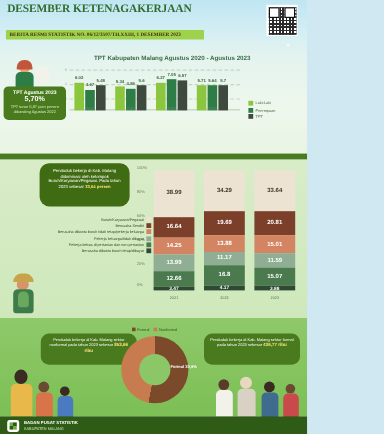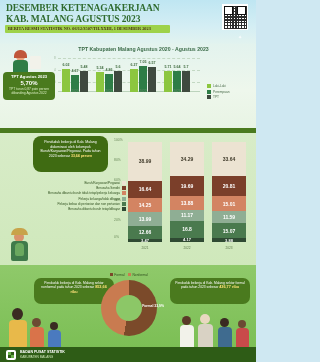--- a/index.html
+++ b/index.html
@@ -169,21 +169,20 @@
   .pb { border-radius:4px 4px 2px 2px; position:absolute; }
 </style>
 </head>
 <body>
 
 <div class="page">
 
   <div class="header">
     <div class="hdr-title">
       <div>DESEMBER KETENAGAKERJAAN</div>
-      <div>KAB. MALANG AGUSTUS 2023</div>
     </div>
     <div class="hdr-sub">BERITA RESMI STATISTIK NO. 06/12/3507/TH.XXIII, 1 DESEMBER 2023</div>
     <div class="qr">
         <i></i>
       </div>
     <span class="sparkle" style="left:44px;top:6px;">✦</span>
     <span class="sparkle" style="left:238px;top:34px;">✦</span>
   </div>
 
   <div class="band1"></div>

